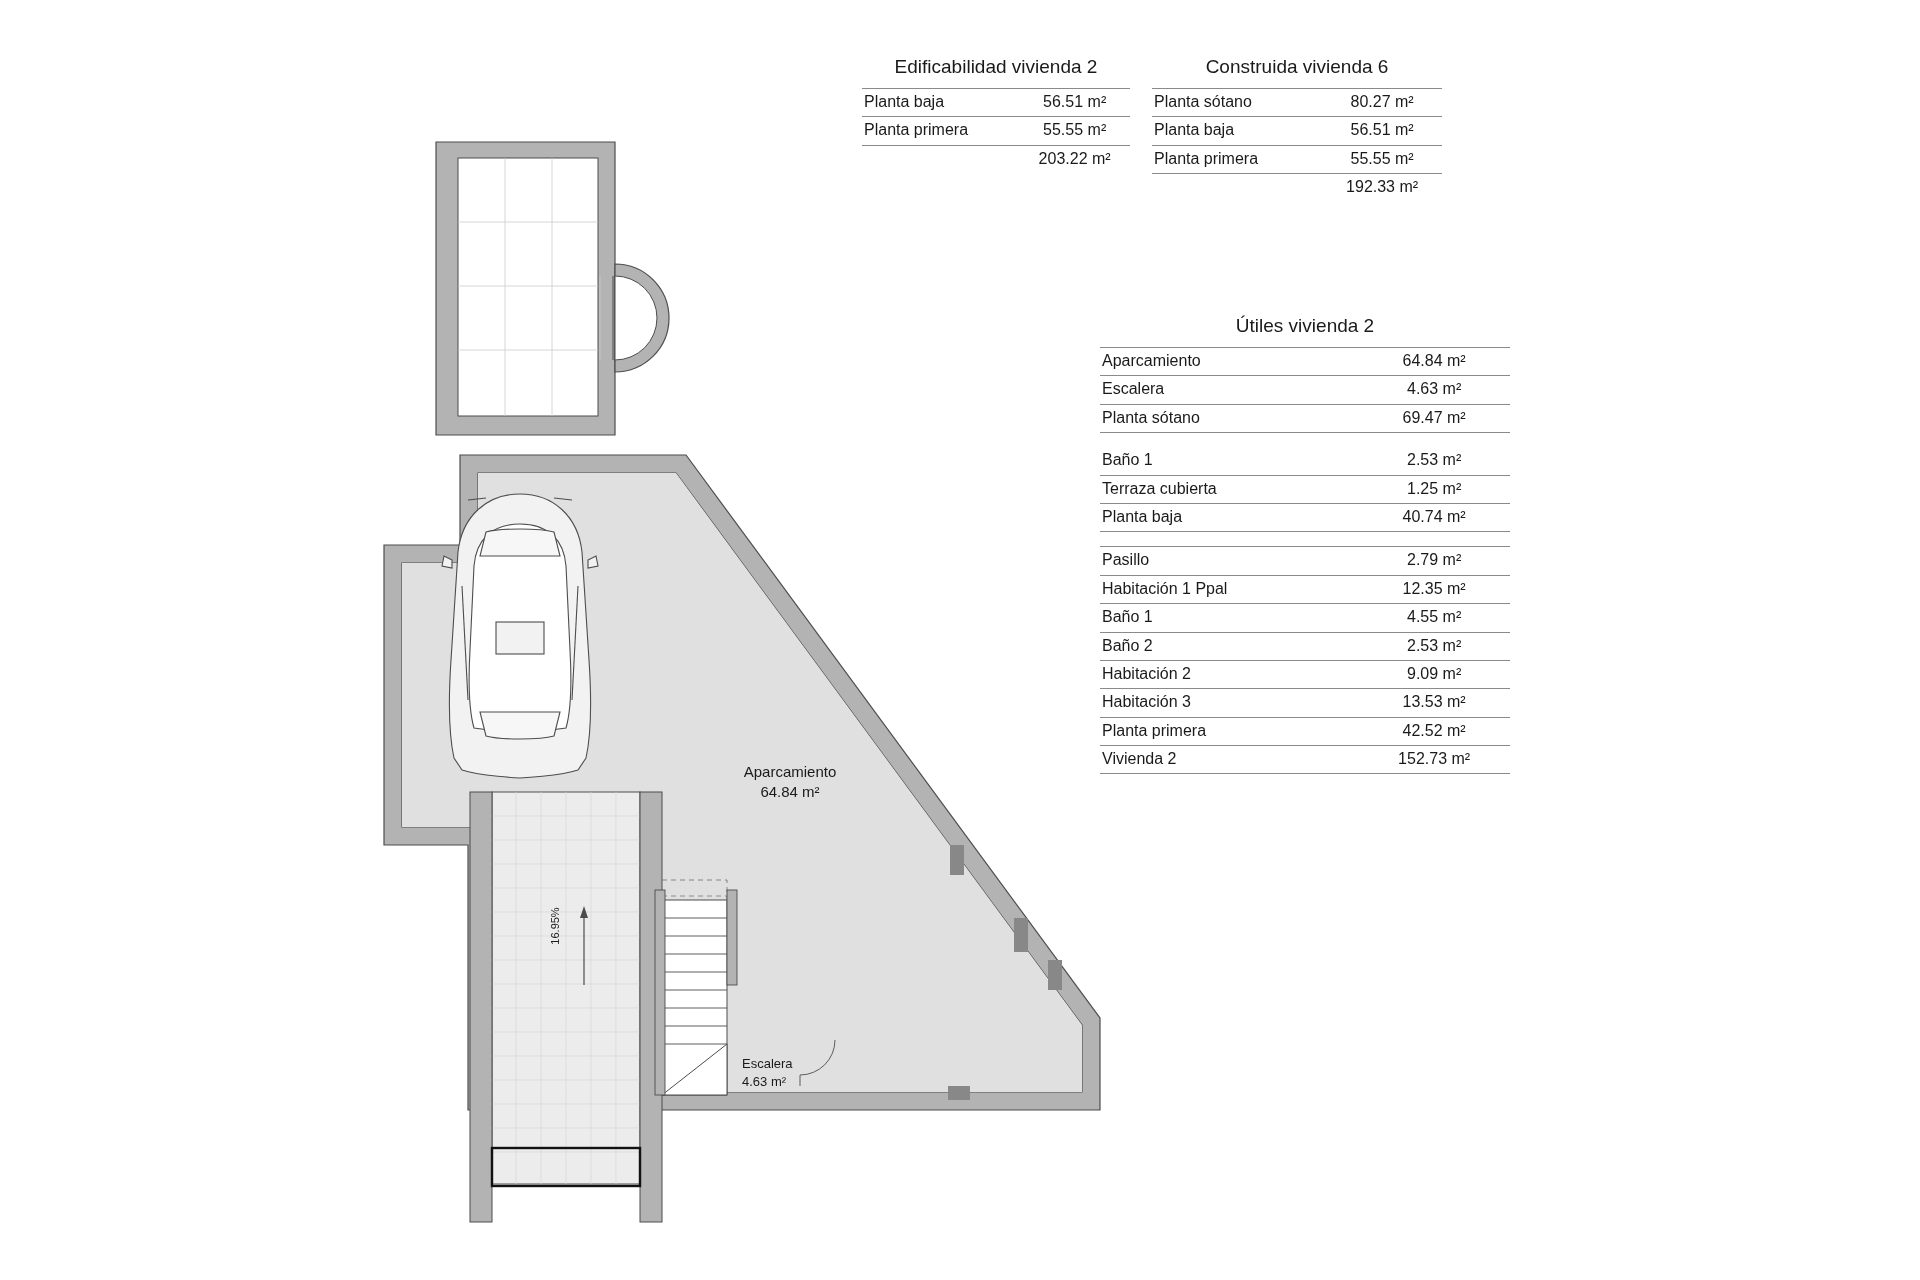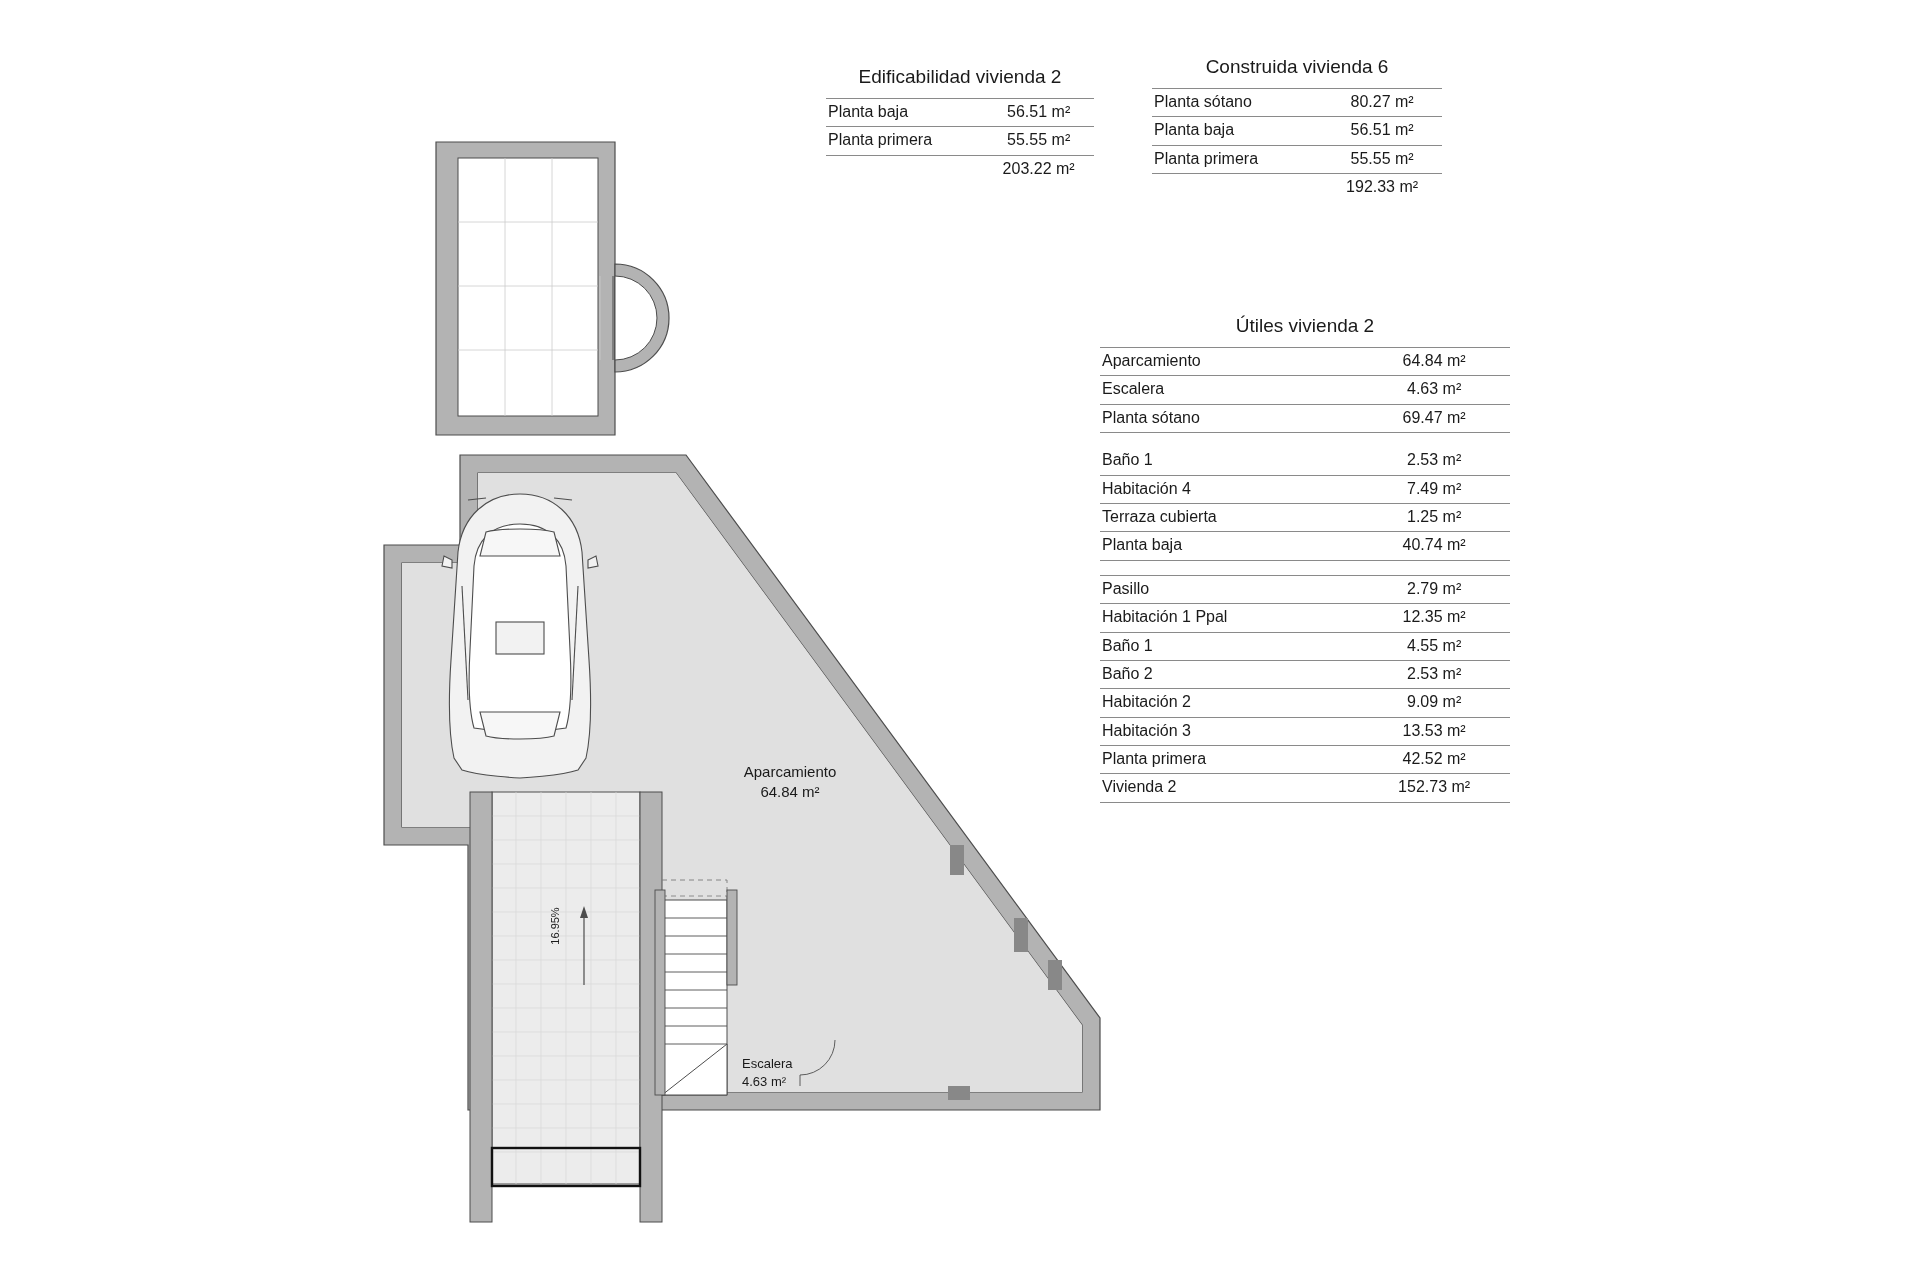--- a/index.html
+++ b/index.html
@@ -54,21 +54,21 @@
   }
   table.areas tr.total td.label {
     border-bottom: none;
   }
   table.areas tr.spacer td {
     border-bottom: none;
     height: 14px;
     padding: 0;
   }
 
-  #tbl-edificabilidad { left: 826px; top: 56px; width: 268px; margin-top: 10px; }
+  #tbl-edificabilidad { left: 862px; top: 56px; width: 268px; }
   #tbl-construida     { left: 1152px; top: 56px; width: 290px; }
   #tbl-utiles         { left: 1100px; top: 315px; width: 410px; }
 
   
   #plan {
     position: absolute;
     left: 0;
     top: 0;
     width: 1920px;
     height: 1280px;
@@ -310,24 +310,20 @@
 
       <tr class="spacer">
           <td colspan="2"></td>
         </tr>
 
       <tr>
         <td class="label">Baño 1</td>
         <td class="value">2.53 m²</td>
       </tr>
       <tr>
-        <td class="label">Habitación 4</td>
-        <td class="value">7.49 m²</td>
-      </tr>
-      <tr>
         <td class="label">Terraza cubierta</td>
         <td class="value">1.25 m²</td>
       </tr>
       <tr>
         <td class="label">Planta baja</td>
         <td class="value">40.74 m²</td>
       </tr>
 
       <tr class="spacer">
           <td colspan="2"></td>

